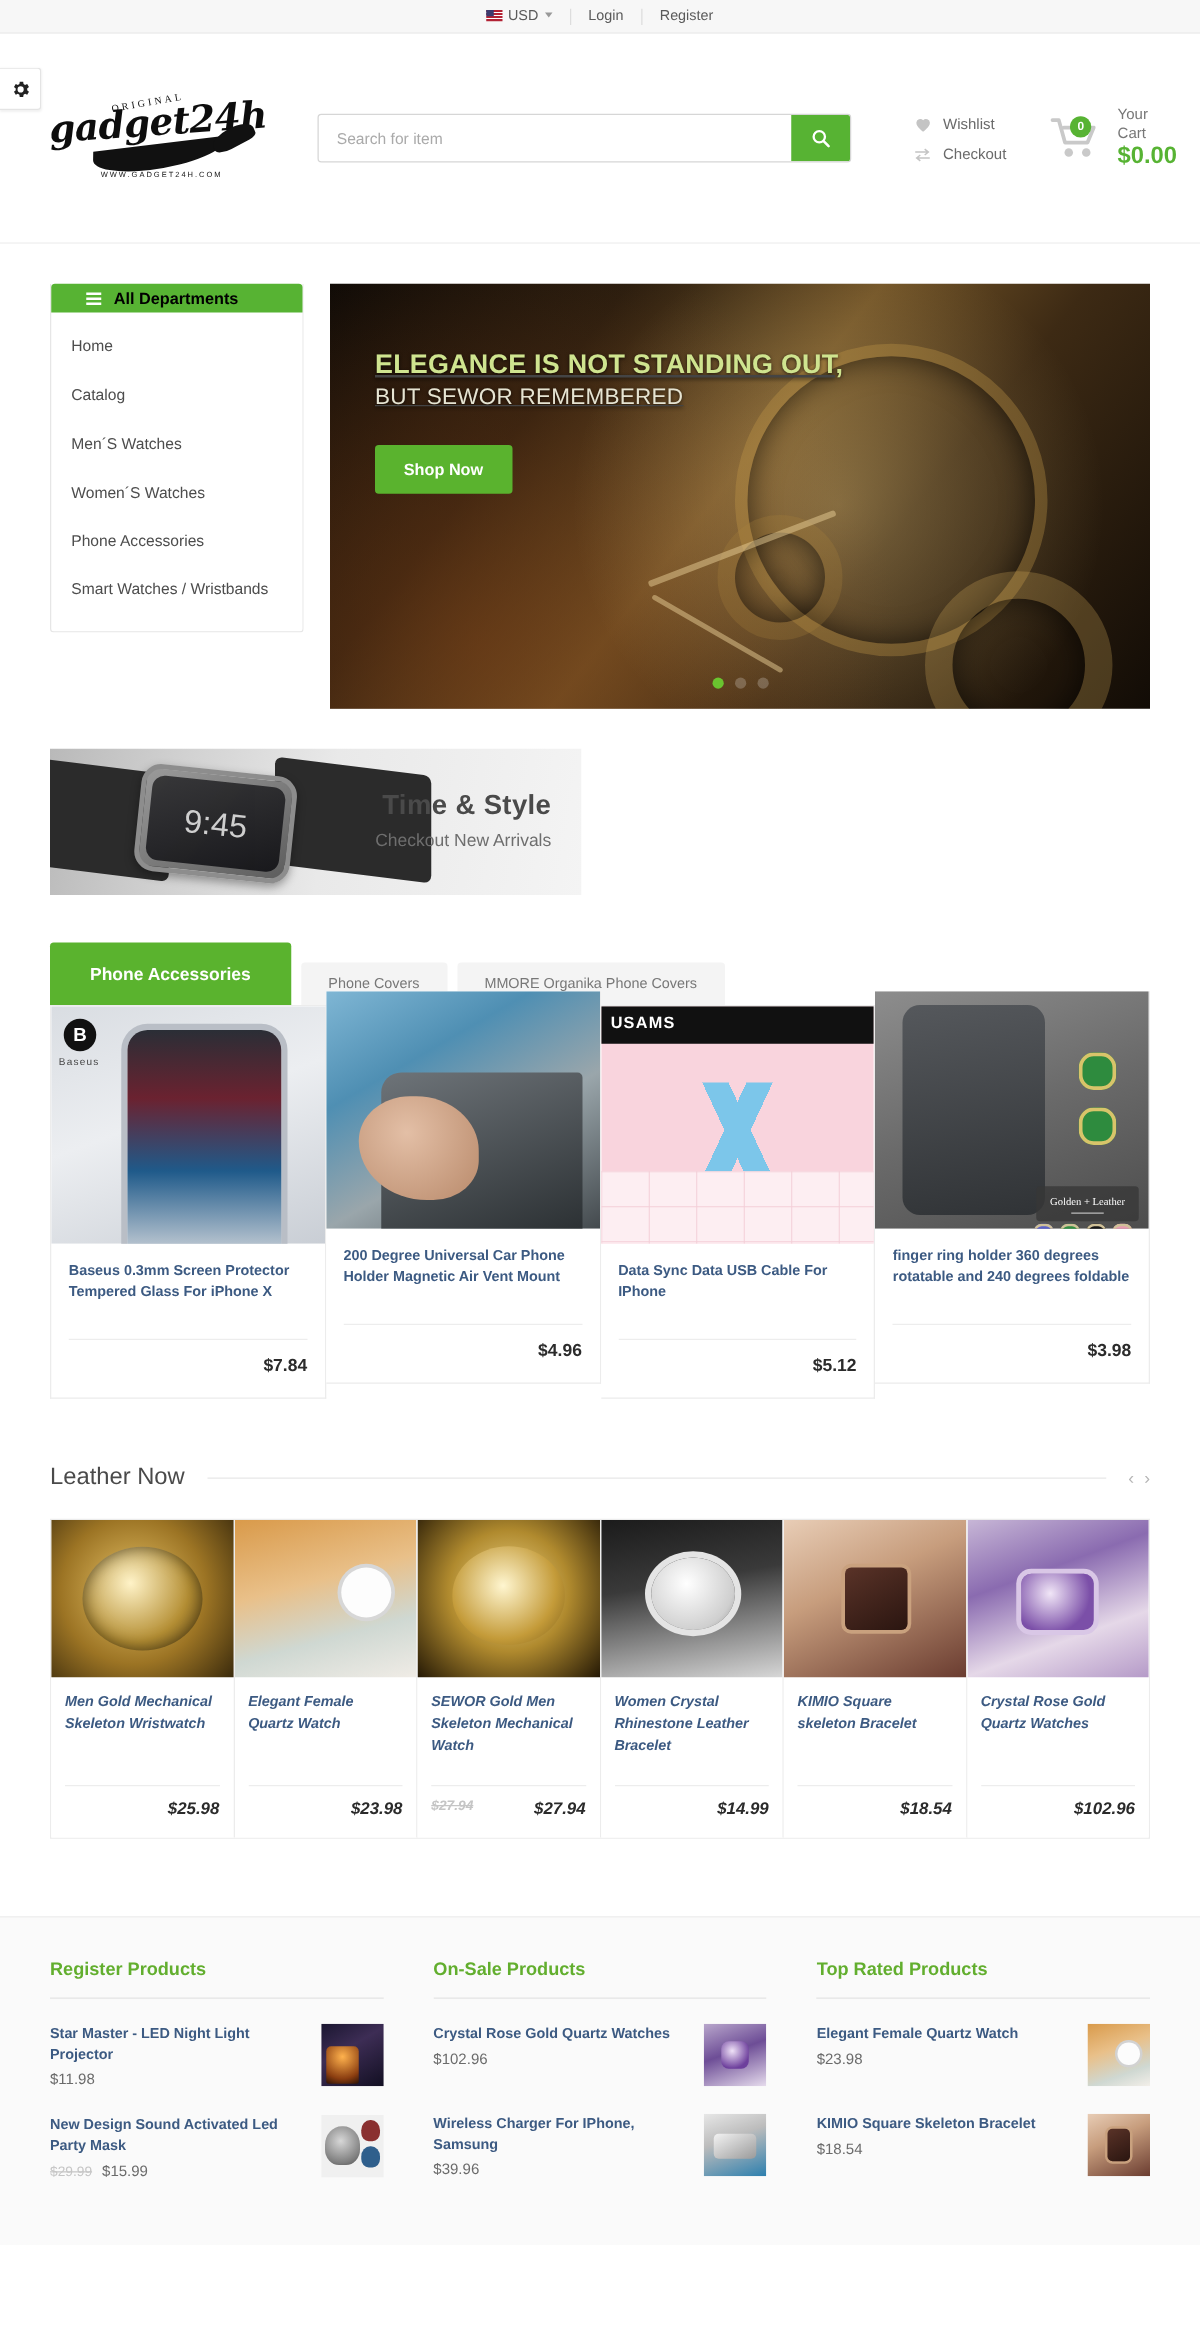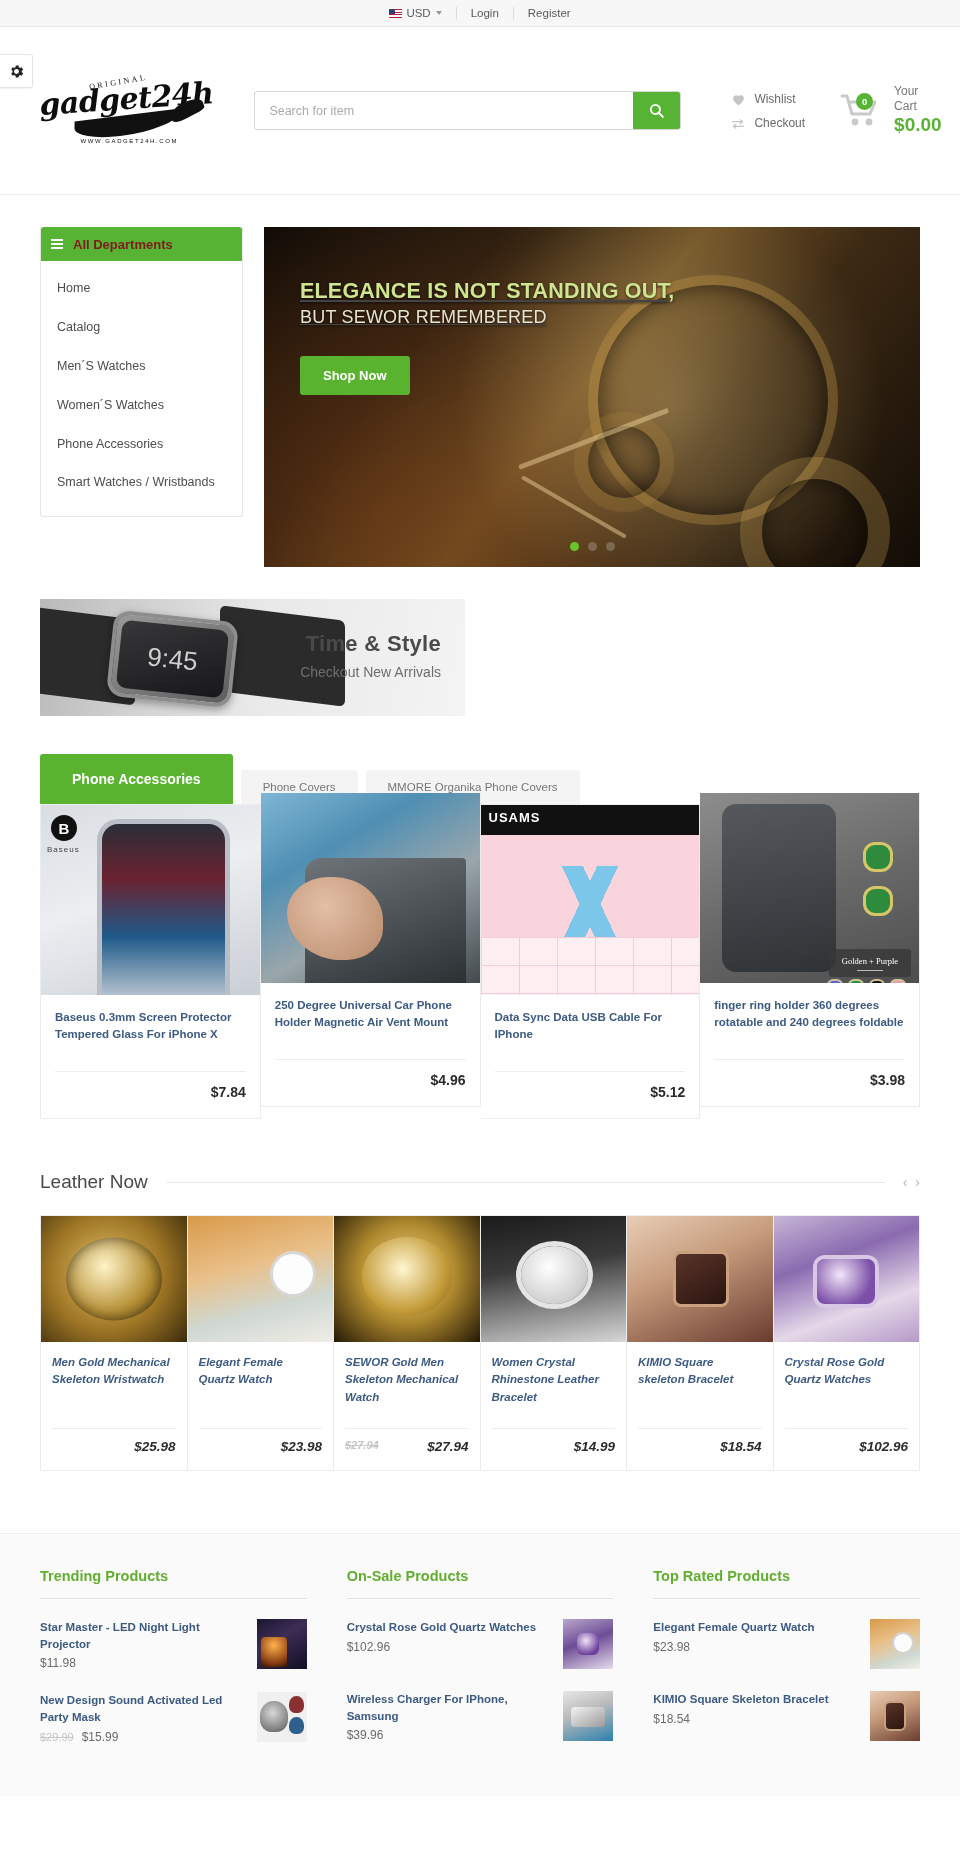--- a/index.html
+++ b/index.html
@@ -161,23 +161,23 @@
 
   
   .departments {
     width: 203px; flex: 0 0 203px;
     border: 1px solid #e6e6e6; border-top: none;
     border-radius: 0 0 3px 3px;
     background: #fff;
     align-self: flex-start;
   }
   .dept-head {
-    background: #57b333; color: #7f1d1d;
-    height: 34px; display: flex; align-items: center; gap: 10px;
-    padding: 0 10px; font-size: 13px; font-weight: bold;
+    background: #57b333; color: #000000;
+    height: 23px; display: flex; align-items: center; gap: 10px;
+    padding: 0 28px; font-size: 13px; font-weight: bold;
     border-radius: 3px 3px 0 0;
   }
   .burger { display: inline-flex; flex-direction: column; gap: 2px; }
   .burger span { display:block; width: 12px; height: 2px; background: #fff; }
   .dept-list { padding: 8px 0 14px; }
   .dept-item {
     display: block; padding: 11px 16px; font-size: 12.5px;
     color: #4d4d4d; text-decoration: none; line-height: 1.35;
     cursor: pointer;
   }
@@ -616,21 +616,21 @@
           <div class="prod-sep"></div>
           <div class="prod-price">$7.84</div>
         </div>
       </div>
 
       <div class="prod-card card-up">
         <div class="prod-thumb">
           <div class="art a-car"></div>
         </div>
         <div class="prod-body">
-          <div class="prod-title">250 Degree Universal Car Phone Holder Magnetic Air Vent Mount</div>
+          <div class="prod-title">200 Degree Universal Car Phone Holder Magnetic Air Vent Mount</div>
           <div class="prod-sep"></div>
           <div class="prod-price">$4.96</div>
         </div>
       </div>
 
       <div class="prod-card">
         <div class="prod-thumb">
           <div class="art a-usb"></div>
           <div class="usams">USAMS</div>
           <div class="usb-grid"></div>
@@ -643,21 +643,21 @@
       </div>
 
       <div class="prod-card card-up">
         <div class="prod-thumb">
           <div class="art a-ring"></div>
           <div class="ring-deco">
               <i></i>
               <i></i>
             </div>
           <div class="color-pop">
-            <div class="color-pop-t">Golden + Purple</div>
+            <div class="color-pop-t">Golden + Leather</div>
             <div class="color-pop-line"></div>
             <div class="swatches">
               <span class="sw sw1"></span>
               <span class="sw sw2"></span>
               <span class="sw sw3"></span>
               <span class="sw sw4"></span>
             </div>
           </div>
         </div>
         <div class="prod-body">
@@ -750,21 +750,21 @@
         </div>
       </div>
 
     </div>
   </div>
 </div>
 
 <div class="footsec">
 
   <div class="fcol">
-    <div class="fcol-title">Trending Products</div>
+    <div class="fcol-title">Register Products</div>
     <div class="fcol-rule"></div>
     <div class="fitem">
       <div class="fitem-txt">
         <div class="fitem-name">Star Master - LED Night Light Projector</div>
         <div class="fitem-price">$11.98</div>
       </div>
       <div class="fthumb">
           <div class="art t-star"></div>
         </div>
     </div>

